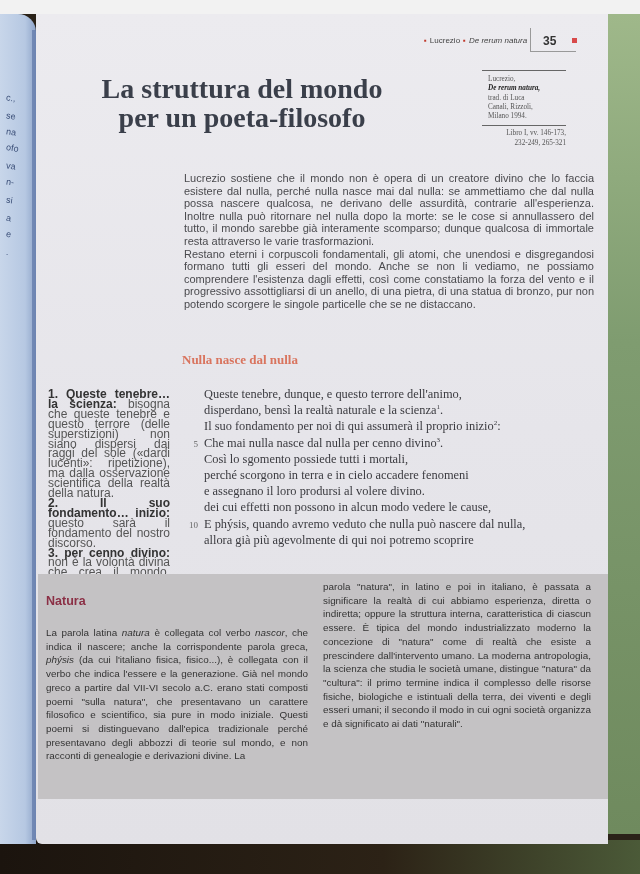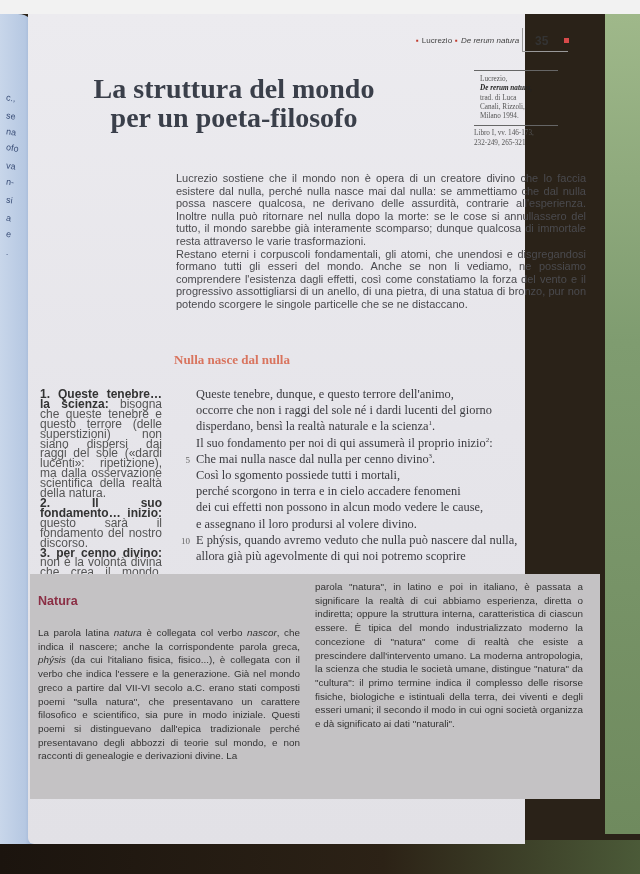--- a/index.html
+++ b/index.html
@@ -26,21 +26,21 @@
     .prev-page .frag {
       position: absolute; left: 6px;
       font-size: 9px; color: #3b4f78; line-height: 13px;
       transform: rotate(8deg);
       white-space: pre;
     }
     .spine { position: absolute; left: 32px; top: 30px; width: 4px; height: 810px; background: #5f78a8; opacity: .7; }
 
     
     .page {
-      position: absolute; left: 28px; top: 14px; width: 497px; height: 830px;
+      position: absolute; left: 36px; top: 14px; width: 572px; height: 830px;
       background: linear-gradient(180deg, #ecebef 0%, #e6e5ea 50%, #e2e1e6 100%);
       border-bottom-left-radius: 6px;
     }
 
     .running-head {
       position: absolute; left: 385px; top: 22px;
       font-size: 8px; color: #444; white-space: nowrap;
     }
     .running-head .sep { color: #c0392b; margin: 0 3px; }
     .running-head i { font-style: italic; }
@@ -62,21 +62,21 @@
 
     .source-box { position: absolute; left: 446px; top: 56px; width: 84px; }
     .source-rule { height: 1px; background: #666; width: 100%; }
     .source-text {
       font-family: "Liberation Serif", serif; font-size: 7.2px; line-height: 9.3px; color: #555;
       padding: 4px 0 4px 6px;
     }
     .source-text b { font-style: italic; color: #222; }
     .source-ref {
       font-family: "Liberation Serif", serif; font-size: 7.2px; line-height: 9.3px; color: #555;
-      padding-top: 3px;
+      text-align: right; padding-top: 3px;
     }
 
     .intro {
       position: absolute; left: 148px; top: 158px; width: 410px;
       font-size: 11px; line-height: 12.6px; color: #4a4a4e;
       text-align: justify;
     }
     .intro p { margin: 0; }
 
     .section-title {
@@ -179,28 +179,27 @@
   <div class="section-title">Nulla nasce dal nulla</div>
 
   <div class="notes">
     <div><b>1. Queste tenebre… la scienza:</b> <span>bisogna che queste tenebre e questo terrore (delle superstizioni) non siano dispersi dai raggi del sole («dardi lucenti»: ripetizione), ma dalla osservazione scientifica della realtà della natura.</span></div>
     <div><b>2. Il suo fondamento… inizio:</b> <span>questo sarà il fondamento del nostro discorso.</span></div>
     <div><b>3. per cenno divino:</b> <span>non è la volontà divina che crea il mondo, perché nulla mai nasce dal nulla.</span></div>
   </div>
 
   <div class="verses">
     <div class="verse"><span class="num"></span><span>Queste tenebre, dunque, e questo terrore dell'animo,</span></div>
-    <div class="verse"><span class="num"></span><span>occorre che non i raggi del sole né i dardi lucenti del giorno</span></div>
     <div class="verse"><span class="num"></span><span>disperdano, bensì la realtà naturale e la scienza</span><sup>1</sup><span>.</span></div>
     <div class="verse"><span class="num"></span><span>Il suo fondamento per noi di qui assumerà il proprio inizio</span><sup>2</sup><span>:</span></div>
     <div class="verse"><span class="num">5</span><span>Che mai nulla nasce dal nulla per cenno divino</span><sup>3</sup><span>.</span></div>
     <div class="verse"><span class="num"></span><span>Così lo sgomento possiede tutti i mortali,</span></div>
     <div class="verse"><span class="num"></span><span>perché scorgono in terra e in cielo accadere fenomeni</span></div>
+    <div class="verse"><span class="num"></span><span>e assegnano il loro prodursi al volere divino.</span></div>
     <div class="verse"><span class="num"></span><span>dei cui effetti non possono in alcun modo vedere le cause,</span></div>
-    <div class="verse"><span class="num"></span><span>e assegnano il loro prodursi al volere divino.</span></div>
     <div class="verse"><span class="num">10</span><span>E phýsis, quando avremo veduto che nulla può nascere dal nulla,</span></div>
     <div class="verse"><span class="num"></span><span>allora già più agevolmente di qui noi potremo scoprire</span></div>
   </div>
 
   <div class="box">
     <div class="box-title">Natura</div>
     <div class="box-col1"><span>La parola latina </span><i>natura</i><span> è collegata col verbo </span><i>nascor</i><span>, che indica il nascere; anche la corrispondente parola greca, </span><i>phýsis</i><span> (da cui l'italiano fisica, fisico...), è collegata con il verbo che indica l'essere e la generazione. Già nel mondo greco a partire dal VII-VI secolo a.C. erano stati composti poemi "sulla natura", che presentavano un carattere filosofico e scientifico, sia pure in modo iniziale. Questi poemi si distinguevano dall'epica tradizionale perché presentavano degli abbozzi di teorie sul mondo, e non racconti di genealogie e derivazioni divine. La</span></div>
     <div class="box-col2">parola "natura", in latino e poi in italiano, è passata a significare la realtà di cui abbiamo esperienza, diretta o indiretta; oppure la struttura interna, caratteristica di ciascun essere. È tipica del mondo industrializzato moderno la concezione di "natura" come di realtà che esiste a prescindere dall'intervento umano. La moderna antropologia, la scienza che studia le società umane, distingue "natura" da "cultura": il primo termine indica il complesso delle risorse fisiche, biologiche e istintuali della terra, dei viventi e degli esseri umani; il secondo il modo in cui ogni società organizza e dà significato ai dati "naturali".</div>
   </div>
 

